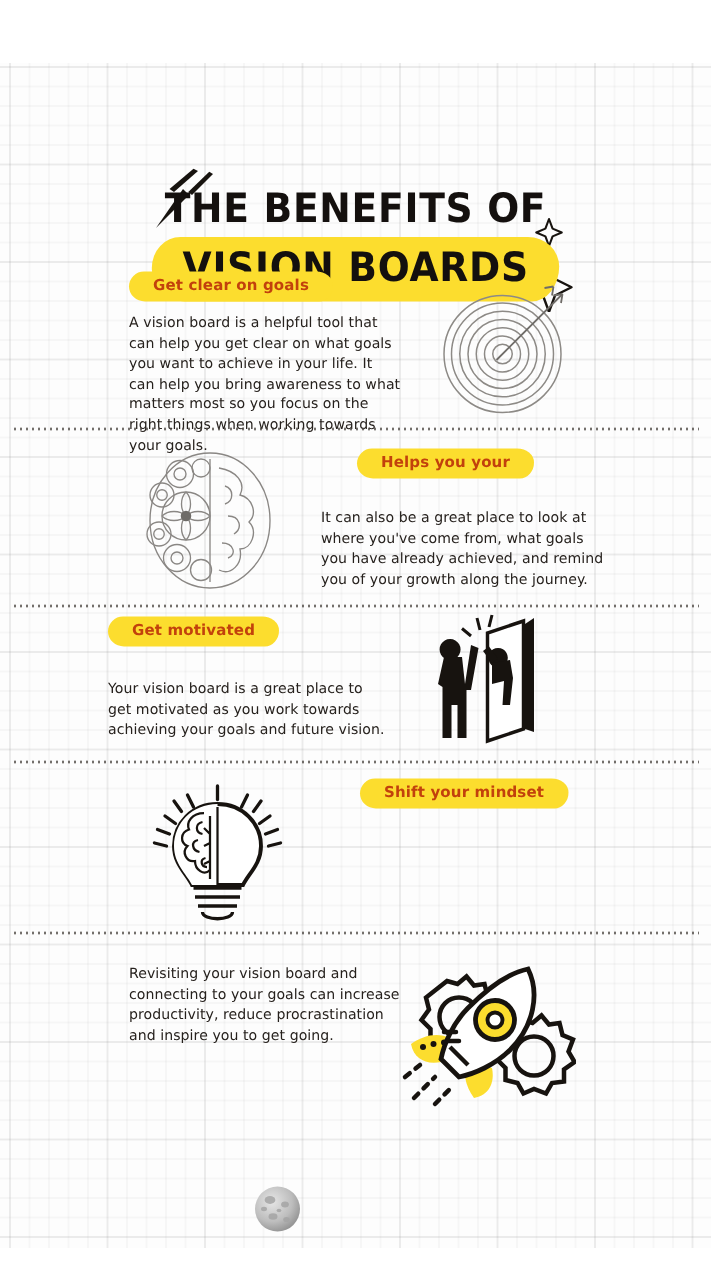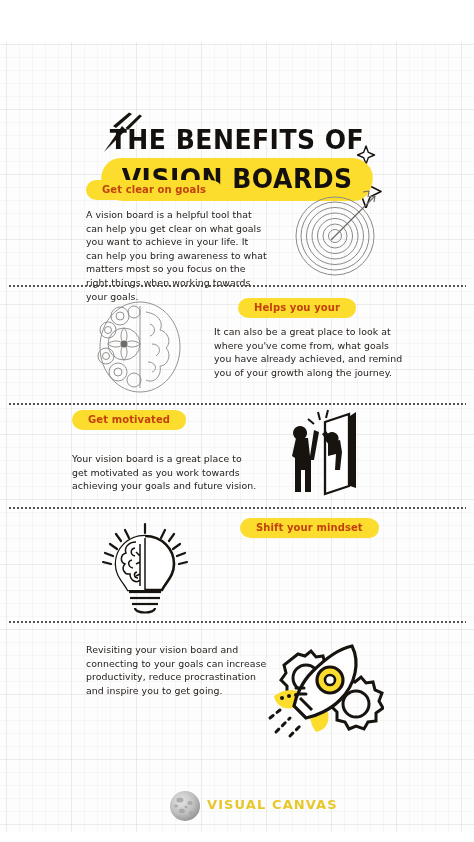--- a/index.html
+++ b/index.html
@@ -147,21 +147,21 @@
         <circle cx="50" cy="82" r="7"></circle>
           <circle cx="50" cy="14" r="6"></circle>
         <circle cx="36" cy="18" r="4"></circle>
           <circle cx="24" cy="32" r="3.5"></circle>
         <circle cx="22" cy="58" r="3.5"></circle>
           <circle cx="34" cy="74" r="4"></circle>
       </g>
     </svg>
     <div class="col-text" style="left:214px;top:0px;width:192px;">
       <div class="badge" style="margin-left:24px;">Helps you your</div>
-      <div class="body-text" style="margin-top:7px;">It can also be a great place to look at where you've come from, what goals you have already achieved, and remind you of your growth along the journey.</div>
+      <div class="body-text" style="margin-top:20px;">It can also be a great place to look at where you've come from, what goals you have already achieved, and remind you of your growth along the journey.</div>
     </div>
     <div class="divider" style="top:107px;"></div>
   </div>
 
   <div class="section" style="top:408px;">
     <div class="col-text" style="left:72px;top:0px;width:186px;">
       <div class="badge">Get motivated</div>
       <div class="body-text" style="margin-top:22px;">Your vision board is a great place to get motivated as you work towards achieving your goals and future vision.</div>
     </div>
     <svg class="art" style="left:278px;top:0px;width:116px;height:94px;" viewBox="0 0 116 94">
@@ -266,17 +266,16 @@
     <circle cx="17" cy="17" r="15" fill="url(#mg)"></circle>
     <g fill="#a5a5a5" opacity="0.85">
       <ellipse cx="12" cy="11" rx="3.6" ry="2.6"></ellipse>
       <ellipse cx="22" cy="14" rx="2.6" ry="2"></ellipse>
       <ellipse cx="14" cy="22" rx="3" ry="2.2"></ellipse>
       <ellipse cx="23" cy="24" rx="2.2" ry="1.7"></ellipse>
       <ellipse cx="8" cy="17" rx="2" ry="1.5"></ellipse>
       <ellipse cx="18" cy="18" rx="1.6" ry="1.2"></ellipse>
     </g>
   </svg>
-  <div class="brand">VISUAL CANVAS</div>
 
   <div class="topmask"></div>
   <div class="botmask"></div>
 </div>
 
 </body></html>

